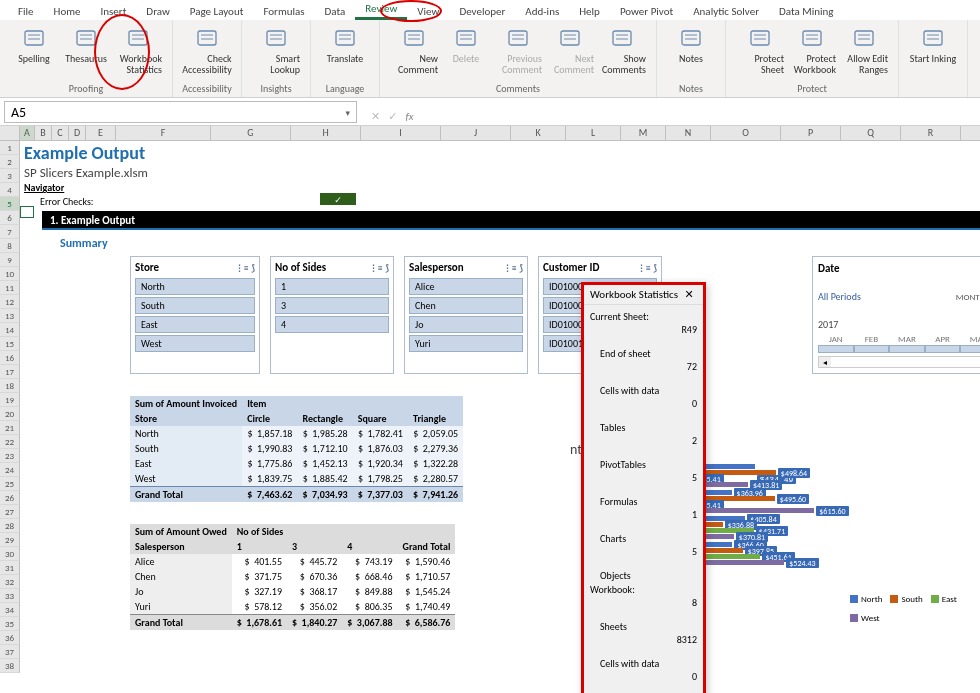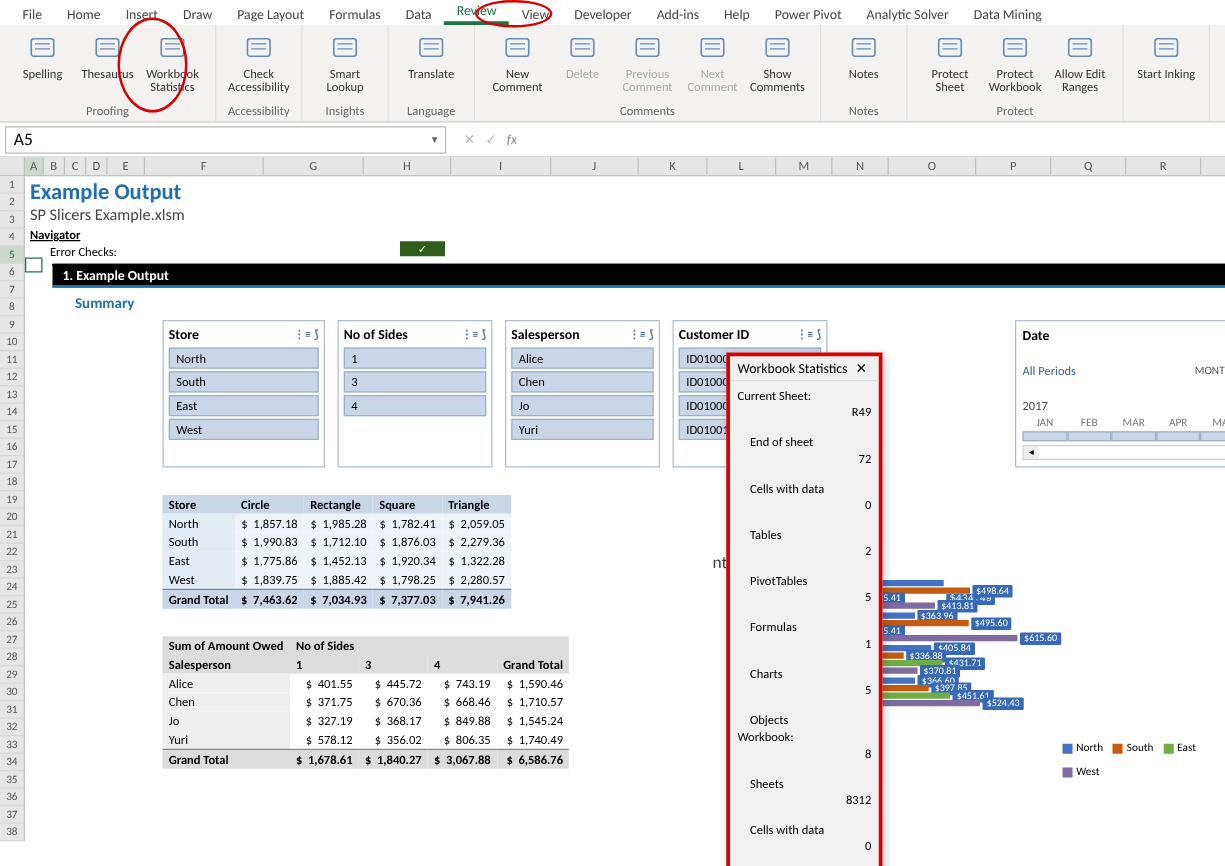--- a/index.html
+++ b/index.html
@@ -7,32 +7,32 @@
 
   
   .ribbon-tabs { display: flex; background: #fff; height: 20px; align-items: flex-end; padding-left: 8px; }
   .ribbon-tab { padding: 2px 10px; font-size: 11px; color: #444; cursor: pointer; }
   .ribbon-tab.active { border-bottom: 3px solid #217346; color: #217346; font-weight: 500; }
 
   
   .ribbon { display: flex; background: #f3f2f1; height: 78px; border-bottom: 1px solid #d0d0d0; }
   .ribbon-group { display: flex; flex-direction: column; align-items: center; justify-content: space-between; padding: 4px 8px 2px; border-right: 1px solid #e0e0e0; }
   .ribbon-group-items { display: flex; gap: 0; align-items: flex-start; }
-  .ribbon-item { display: flex; flex-direction: column; align-items: center; width: 52px; text-align: center; padding: 2px 2px; cursor: pointer; }
+  .ribbon-item { display: flex; flex-direction: column; align-items: center; width: 52px; text-align: right; padding: 2px 2px; cursor: pointer; }
   .ribbon-item.disabled { color: #aaa; }
   .ribbon-icon { width: 26px; height: 26px; margin-bottom: 1px; display:flex; align-items:center; justify-content:center;}
   .ribbon-item-label { font-size: 10px; line-height: 11px; color: #333; }
   .ribbon-item.disabled .ribbon-item-label { color: #aaa; }
   .ribbon-group-name { font-size: 10px; color: #666; margin-top: 1px; }
 
   
   .red-ellipse { position: absolute; border: 2.5px solid #d90000; border-radius: 50%; pointer-events: none; }
 
   
-  .formula-area { display: flex; align-items: center; height: 28px; border-bottom: 1px solid #d0d0d0; padding: 2px 4px; }
+  .formula-area { display: flex; align-items: flex-end; height: 28px; border-bottom: 1px solid #d0d0d0; padding: 2px 4px; }
   .name-box { width: 353px; height: 22px; border: 1px solid #bbb; padding: 0 6px; display: flex; align-items: center; justify-content: space-between; font-size: 14px; }
   .name-box-dd { color:#666; font-size:9px;}
   .formula-icons { display: flex; gap: 8px; margin: 0 14px; color: #888; align-items:center;}
   .formula-icons span { cursor: pointer; }
   .formula-bar { flex: 1; height: 22px; }
 
   
   .col-headers { display: flex; background: #e6e6e6; border-bottom: 1px solid #c0c0c0; height: 15px; font-size: 10px; }
   .row-hdr-spacer { width: 20px; border-right: 1px solid #c0c0c0; }
   .col-h { border-right: 1px solid #c0c0c0; text-align: center; color: #555; }
@@ -506,20 +506,24 @@
           <div class="date-scroll">
             <div class="date-scroll-btn">◂</div>
             <div style="flex:1"></div>
           </div>
         </div>
       </div>
 
     <table class="pivot" id="pivot1">
         <thead>
           <tr class="hdr2">
+            <th>Sum of Amount Invoiced</th>
+            <th colspan="4">Item</th>
+          </tr>
+          <tr class="hdr2">
             <th>Store</th>
             <th>Circle</th>
             <th>Rectangle</th>
             <th>Square</th>
             <th>Triangle</th>
           </tr>
         </thead>
         <tbody>
           <tr>
             <td class="lbl">North</td>

